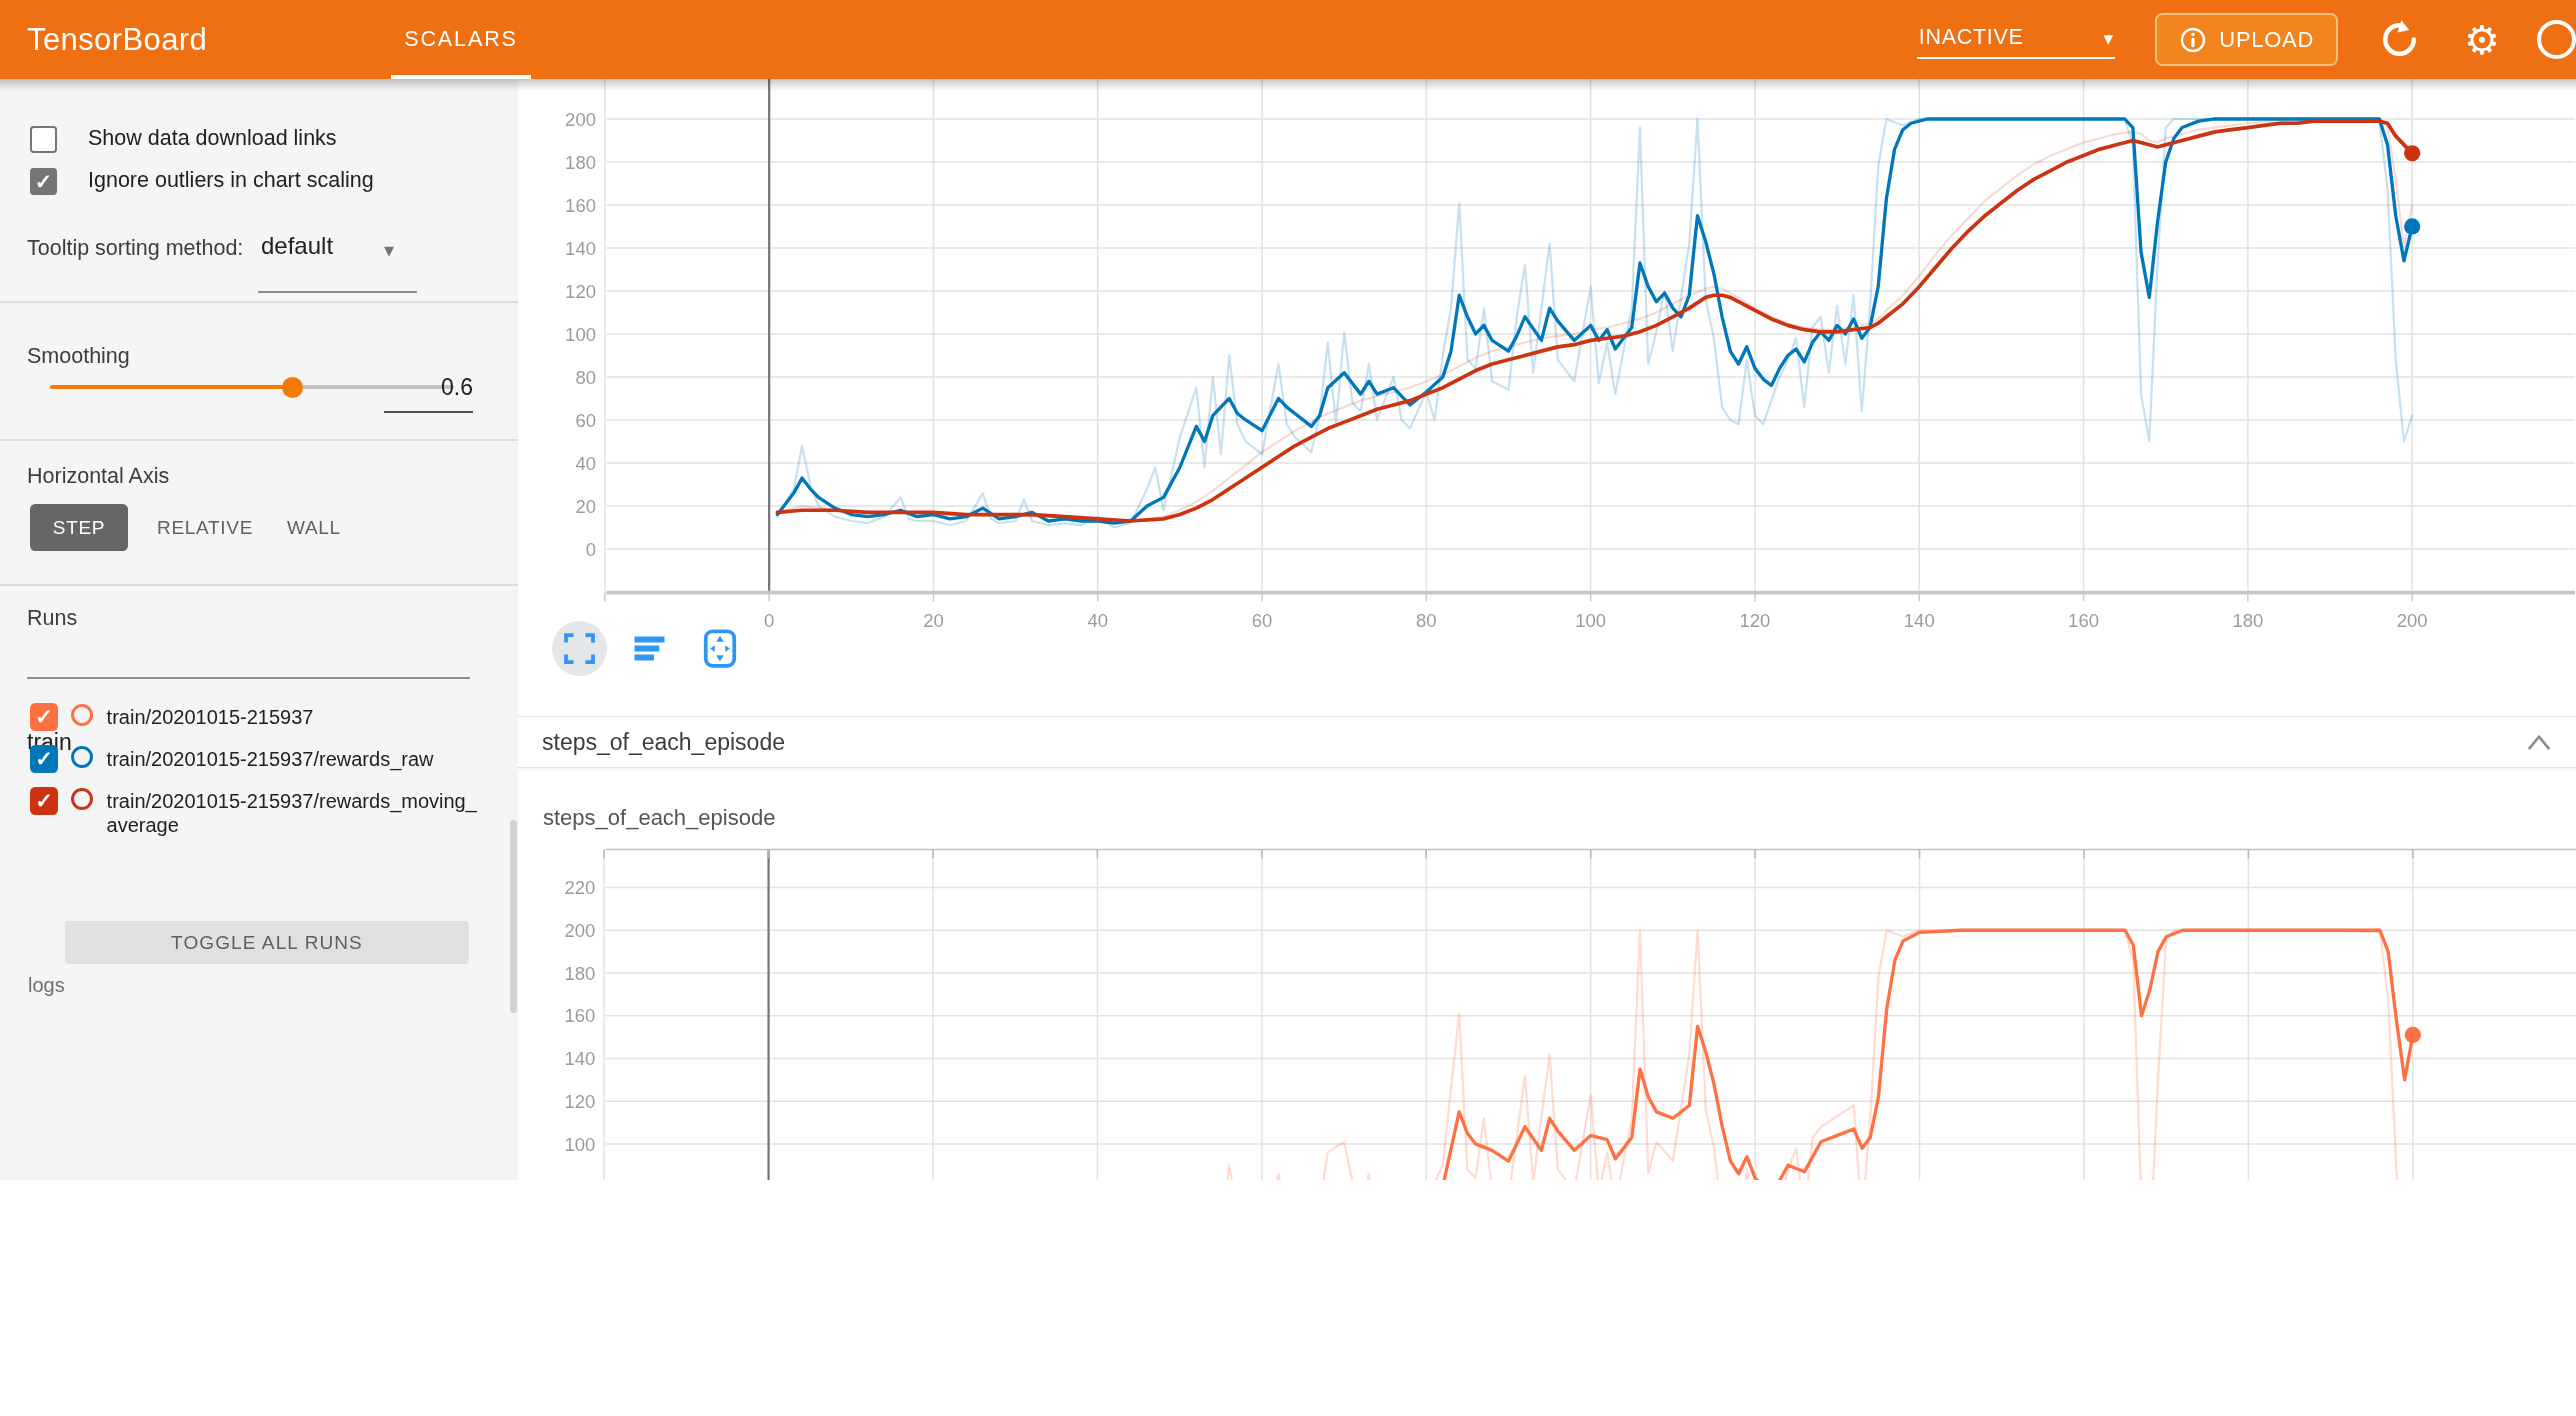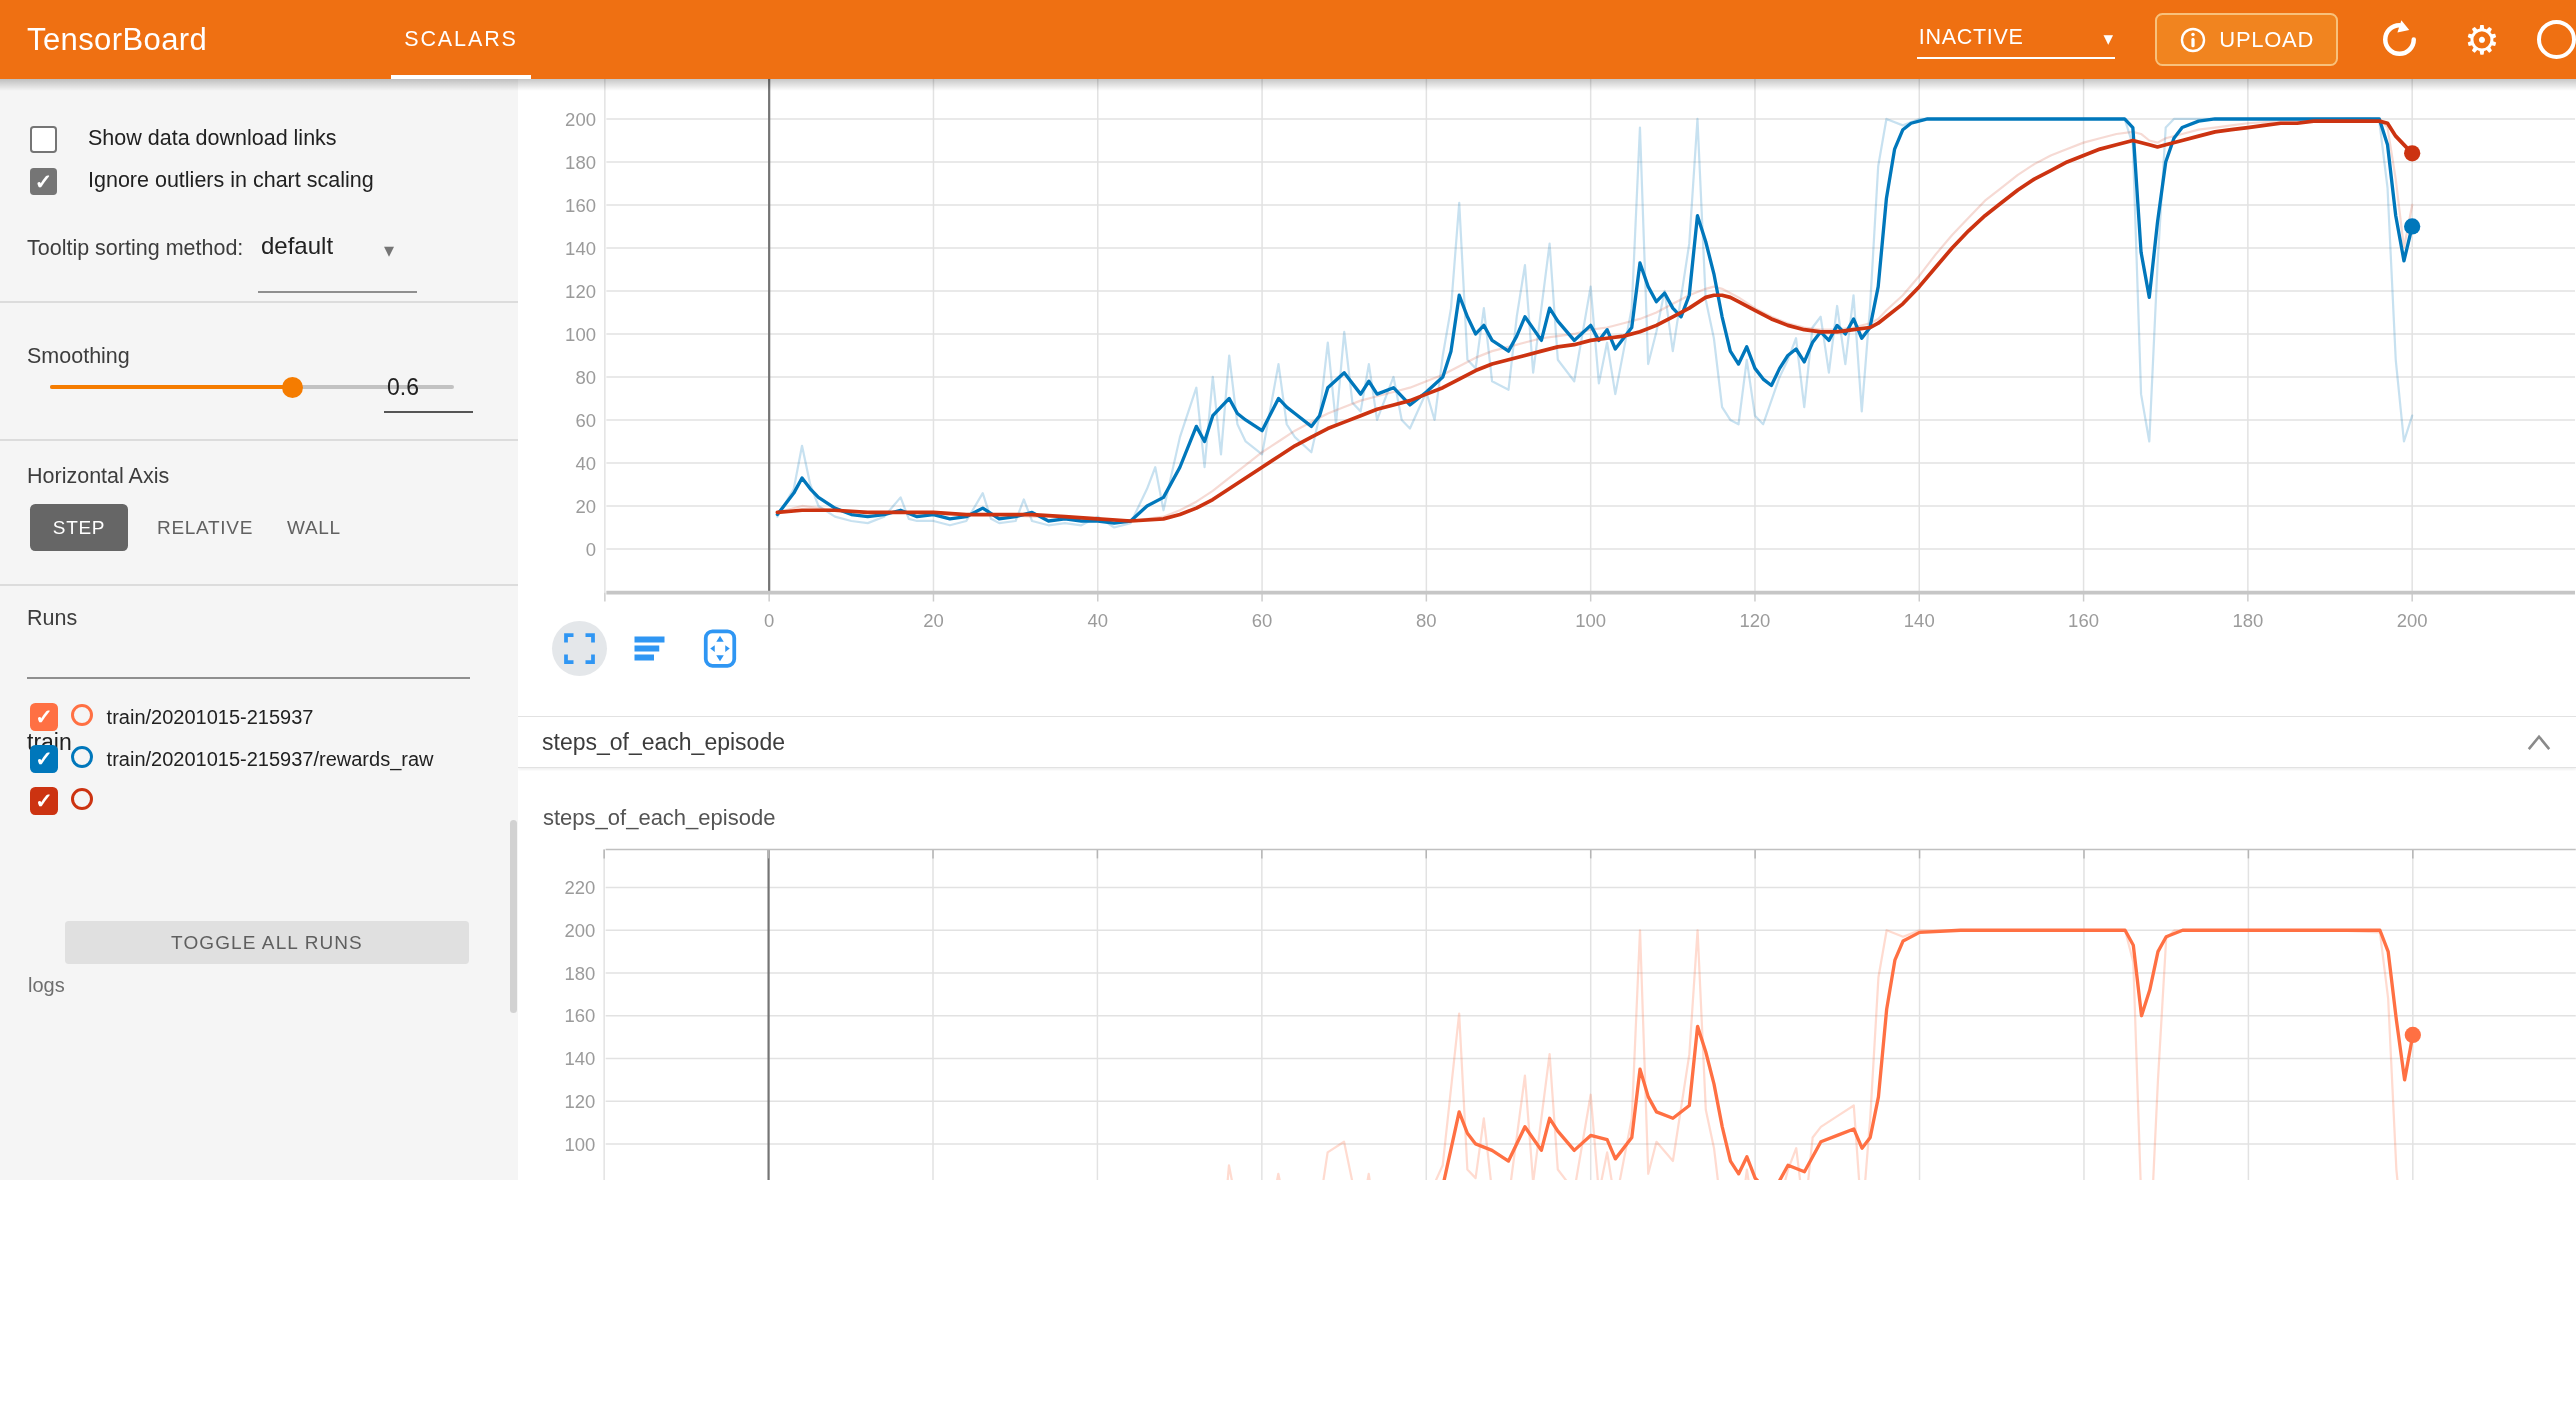--- a/index.html
+++ b/index.html
@@ -40,21 +40,21 @@
   .cb-label { font-size:21.5px; color:#212121; }
   .side-label { position:absolute; left:27px; font-size:21.5px; color:#3d3d3d; }
   .tooltip-value { position:absolute; left:261px; font-size:24px; color:#212121; }
   .select-caret { position:absolute; font-size:20px; color:#757575; }
   .uline { position:absolute; height:1.5px; background:#8f8f8f; }
   
   .slider-track { position:absolute; left:50px; top:384px; width:404px; height:4.4px; background:#c2c2c2; border-radius:2.2px; }
   .slider-fill { position:absolute; left:0; top:0; height:4.4px; width:60%; background:#f57c00; border-radius:2.2px; }
   .slider-thumb { position:absolute; left:calc(60% - 10.4px); top:-8.1px; width:21px; height:21px;
     border-radius:50%; background:#f57c00; }
-  .smooth-value { position:absolute; left:384px; top:374px; width:89px; font-size:23px; color:#212121; text-align:left; padding-left:3px; }
+  .smooth-value { position:absolute; left:384px; top:374px; width:89px; font-size:23px; color:#212121; text-align:right; padding-left:3px; }
   
   .axis-btn { position:absolute; font-size:19px; letter-spacing:0.7px; }
   .axis-btn.active { left:30px; top:504px; width:98px; height:47px; background:#666666; color:#fff;
     border-radius:5.2px; display:flex; align-items:center; justify-content:center;text-align:center; }
   .axis-btn.plain { color:#616161; top:517px; }
   
   .runs-filter { position:absolute; left:27px; top:650px; font-size:23px; color:#212121; }
   .run-row { position:absolute; left:30px; display:flex; gap:13.3px; align-items:flex-start; }
   .run-check { width:28px; height:28px; border-radius:5.2px; display:flex; align-items:center;
     justify-content:center; color:#fff; font-size:21px; font-weight:bold; flex:none; }
@@ -168,20 +168,21 @@
       <span class="run-label">train/20201015-215937</span>
     </div>
     <div class="run-row" style="top:666px;">
       <span class="run-check" style="background:#0077bb;">✓</span>
       <span class="run-circle" style="border-color:#0077bb;"></span>
       <span class="run-label">train/20201015-215937/rewards_raw</span>
     </div>
     <div class="run-row" style="top:708px;">
       <span class="run-check" style="background:#cc3311;">✓</span>
       <span class="run-circle" style="border-color:#cc3311;"></span>
+      <span class="run-label">train/20201015-215937/rewards_moving_average</span>
     </div>
 
     <div class="toggle-btn">TOGGLE ALL RUNS</div>
     <div class="logs-label txt">logs</div>
     <div class="side-scroll-thumb"></div>
   </div>
 
   <div class="main">
 
     <div class="card1">

